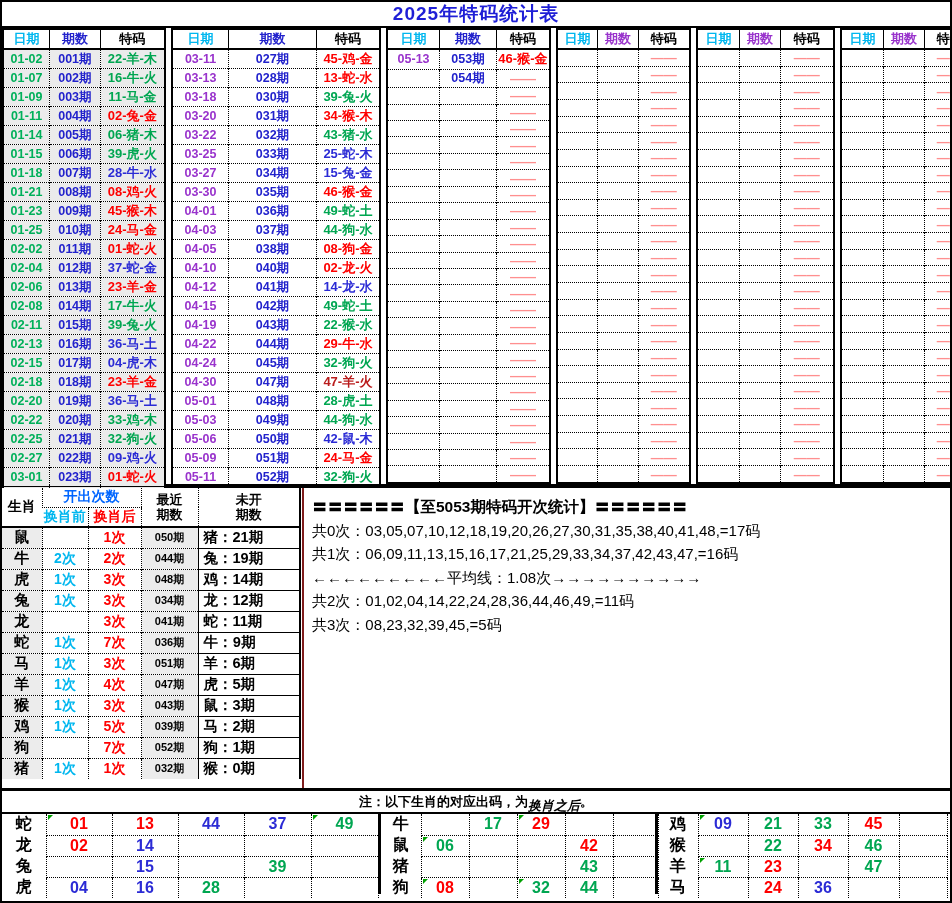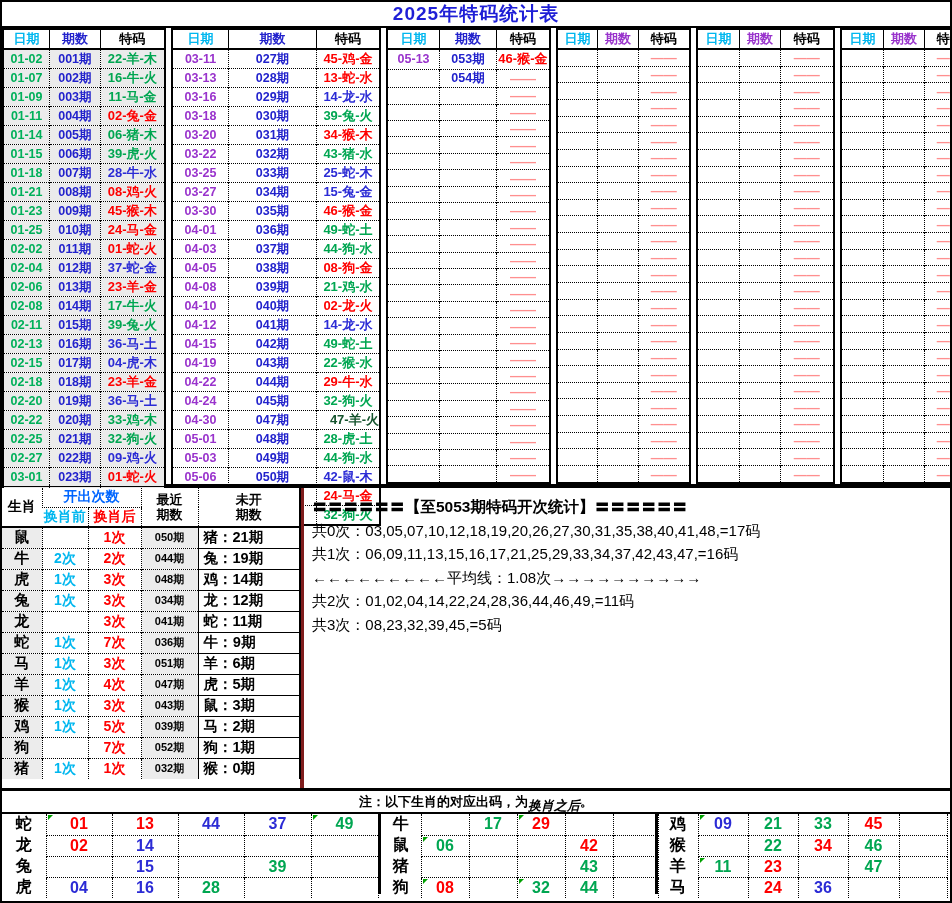--- a/index.html
+++ b/index.html
@@ -14,21 +14,21 @@
   .tt{height:100%;border:2px solid #000;flex:none;}
   .tt th{height:20px;font-size:13px;color:#000;border-bottom:2px solid #000;background:#fff;overflow:hidden;white-space:nowrap;}
   .tt th+th{border-left:1px solid #000;}
   .tt td{font-size:12.5px;text-align:center;overflow:hidden;white-space:nowrap;border-top:1px dotted #000;}
   .tt td+td{border-left:1px dotted #000;}
   .tt tbody tr:first-child td{border-top:none;}
   .tt.b1 td{background:#ebebeb;}
   .tt .code{font-size:13px;}
   
   .middle{height:304px;border-top:4px solid #000;display:flex;}
-  .zwrap{width:302px;border-right:4px solid #7f1d1d;padding-right:2px;background:#fff;}
+  .zwrap{width:302px;border-right:2px solid #7f1d1d;padding-right:2px;background:#fff;}
   .zs{width:298px;height:291px;border-right:2px solid #000;}
   .zs th{font-size:14px;border-bottom:2px solid #000;background:#fff;overflow:hidden;}
   .zs th.pre{white-space:pre-line;font-size:13px;line-height:15px;}
   .zs th.kc{border-bottom:1px dotted #000;height:19px;}
   .zs th+th{border-left:1px dotted #000;}
   .zs td{text-align:center;border-top:1px dotted #000;overflow:hidden;white-space:nowrap;}
   .zs td+td{border-left:1px dotted #000;}
   .zs tbody tr:first-child td{border-top:none;}
   .zs .zname{font-size:15px;background:#ececec;}
   .zs .cnt{font-size:14px;}
@@ -224,25 +224,20 @@
             <td style="color: rgb(153, 51, 204);">03-11</td>
             <td style="color: rgb(34, 34, 204);">027期</td>
             <td class="code" style="color: rgb(254, 0, 0);">45-鸡-金</td>
           </tr>
           <tr>
             <td style="color: rgb(153, 51, 204);">03-13</td>
             <td style="color: rgb(34, 34, 204);">028期</td>
             <td class="code" style="color: rgb(254, 0, 0);">13-蛇-水</td>
           </tr>
           <tr>
-            <td style="color: rgb(153, 51, 204);">03-16</td>
-            <td style="color: rgb(34, 34, 204);">029期</td>
-            <td class="code" style="color: rgb(43, 43, 213);">14-龙-水</td>
-          </tr>
-          <tr>
             <td style="color: rgb(153, 51, 204);">03-18</td>
             <td style="color: rgb(34, 34, 204);">030期</td>
             <td class="code" style="color: rgb(0, 166, 81);">39-兔-火</td>
           </tr>
           <tr>
             <td style="color: rgb(153, 51, 204);">03-20</td>
             <td style="color: rgb(34, 34, 204);">031期</td>
             <td class="code" style="color: rgb(254, 0, 0);">34-猴-木</td>
           </tr>
           <tr>
@@ -274,25 +269,20 @@
             <td style="color: rgb(153, 51, 204);">04-03</td>
             <td style="color: rgb(34, 34, 204);">037期</td>
             <td class="code" style="color: rgb(0, 166, 81);">44-狗-水</td>
           </tr>
           <tr>
             <td style="color: rgb(153, 51, 204);">04-05</td>
             <td style="color: rgb(34, 34, 204);">038期</td>
             <td class="code" style="color: rgb(254, 0, 0);">08-狗-金</td>
           </tr>
           <tr>
-            <td style="color: rgb(153, 51, 204);">04-08</td>
-            <td style="color: rgb(34, 34, 204);">039期</td>
-            <td class="code" style="color: rgb(0, 166, 81);">21-鸡-水</td>
-          </tr>
-          <tr>
             <td style="color: rgb(153, 51, 204);">04-10</td>
             <td style="color: rgb(34, 34, 204);">040期</td>
             <td class="code" style="color: rgb(254, 0, 0);">02-龙-火</td>
           </tr>
           <tr>
             <td style="color: rgb(153, 51, 204);">04-12</td>
             <td style="color: rgb(34, 34, 204);">041期</td>
             <td class="code" style="color: rgb(43, 43, 213);">14-龙-水</td>
           </tr>
           <tr>
@@ -311,21 +301,21 @@
             <td class="code" style="color: rgb(254, 0, 0);">29-牛-水</td>
           </tr>
           <tr>
             <td style="color: rgb(153, 51, 204);">04-24</td>
             <td style="color: rgb(34, 34, 204);">045期</td>
             <td class="code" style="color: rgb(0, 166, 81);">32-狗-火</td>
           </tr>
           <tr>
             <td style="color: rgb(153, 51, 204);">04-30</td>
             <td style="color: rgb(34, 34, 204);">047期</td>
-            <td class="code" style="color: #14532d; text-align: right;">47-羊-火</td>
+            <td class="code" style="color: #b91c1c;">47-羊-火</td>
           </tr>
           <tr>
             <td style="color: rgb(153, 51, 204);">05-01</td>
             <td style="color: rgb(34, 34, 204);">048期</td>
             <td class="code" style="color: rgb(0, 166, 81);">28-虎-土</td>
           </tr>
           <tr>
             <td style="color: rgb(153, 51, 204);">05-03</td>
             <td style="color: rgb(34, 34, 204);">049期</td>
             <td class="code" style="color: rgb(0, 166, 81);">44-狗-水</td>

